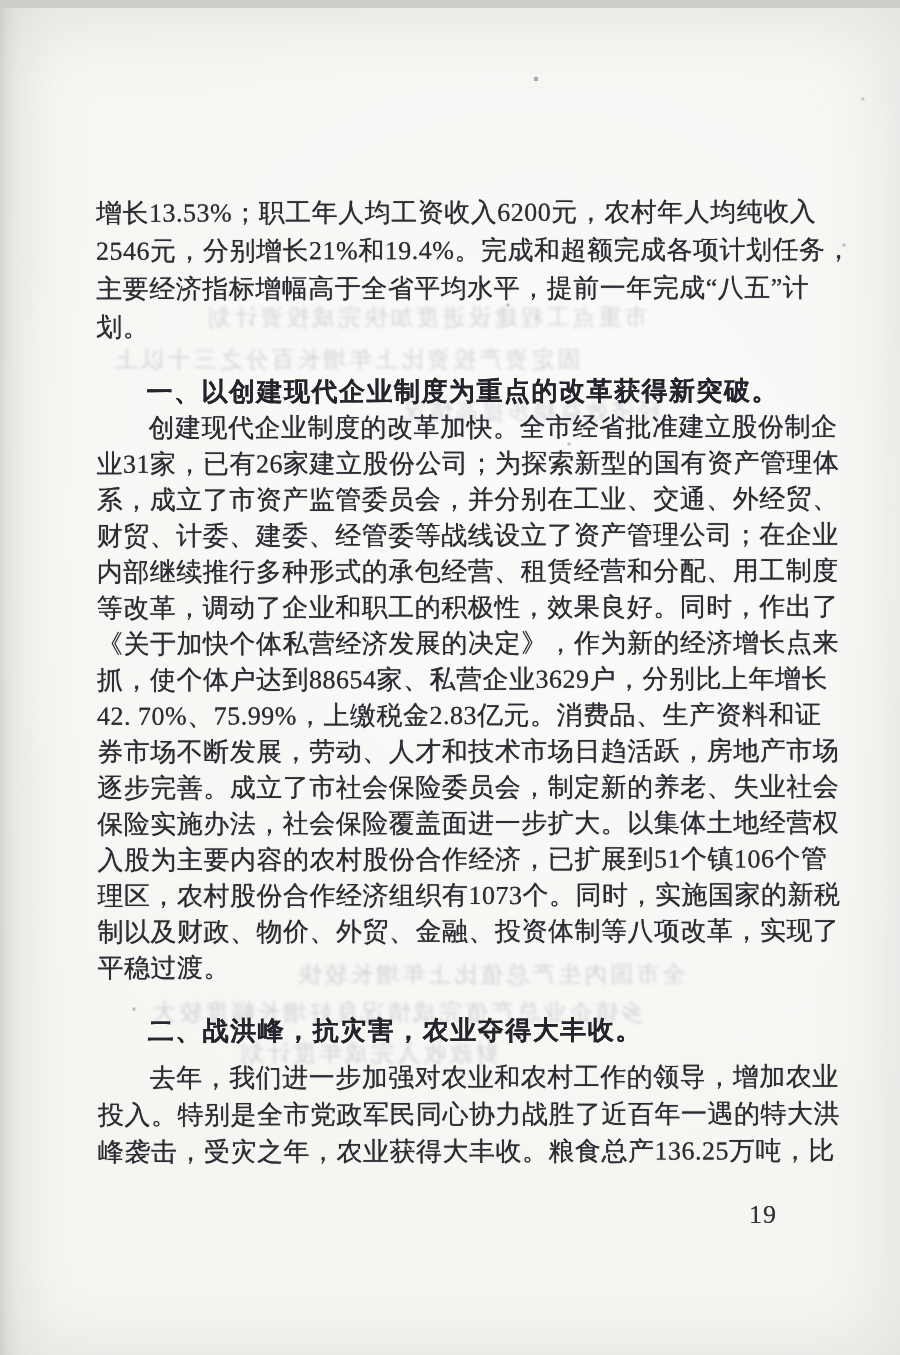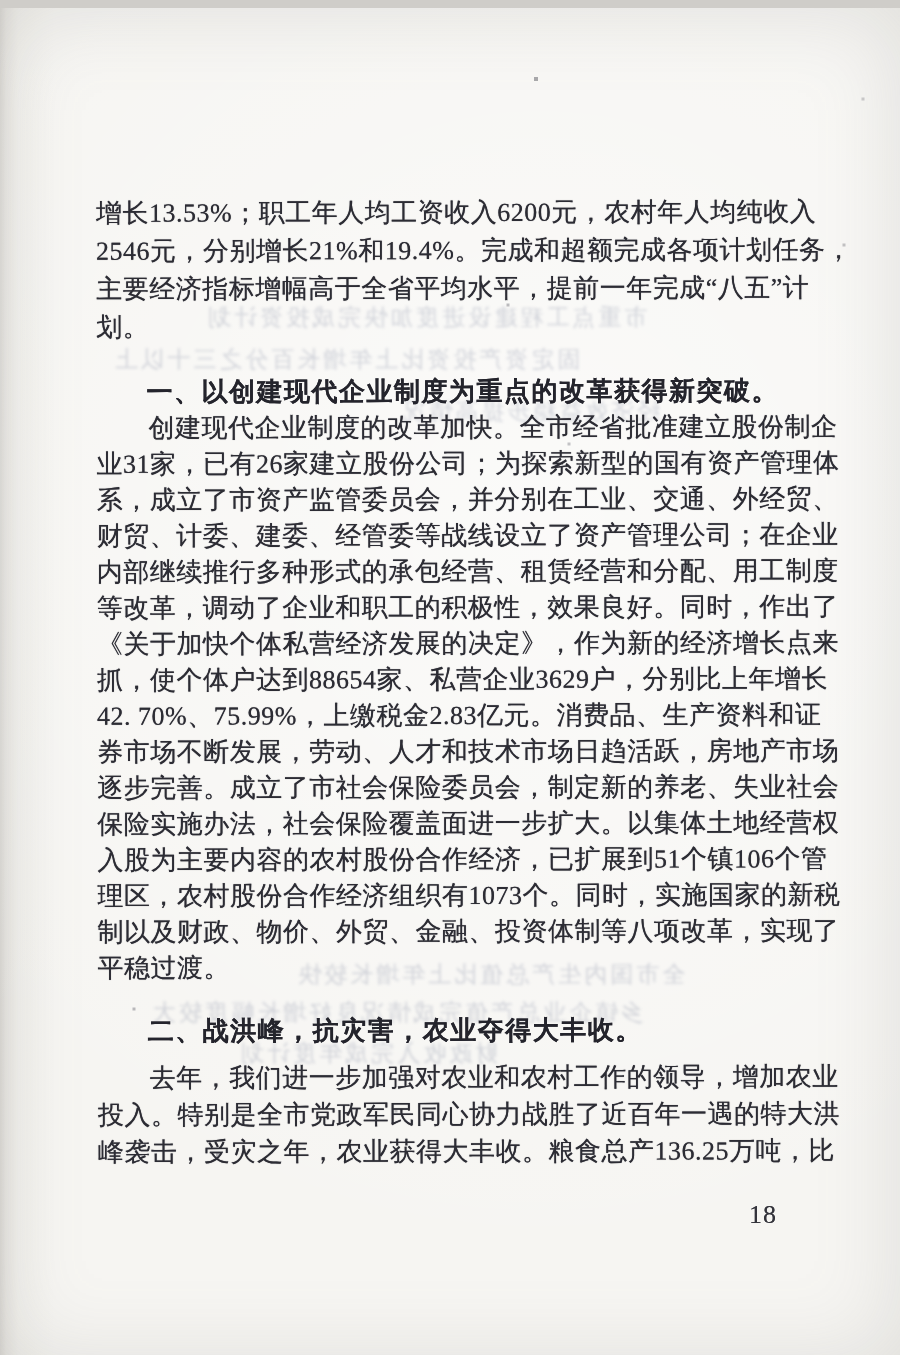--- a/index.html
+++ b/index.html
@@ -126,16 +126,16 @@
     <div class="heading heading2">二、战洪峰，抗灾害，农业夺得大丰收。</div>
 
     <div class="para body2">
       <div class="line indent">去年，我们进一步加强对农业和农村工作的领导，增加农业</div>
       <div class="line">投入。特别是全市党政军民同心协力战胜了近百年一遇的特大洪</div>
       <div class="line">峰袭击，受灾之年，农业获得大丰收。粮食总产136.25万吨，比</div>
     </div>
 
   </div>
 
-  <div class="pageno">18</div>
+  <div class="pageno">19</div>
 
   <div class="speckles"></div>
 </div>
 
 </body></html>

